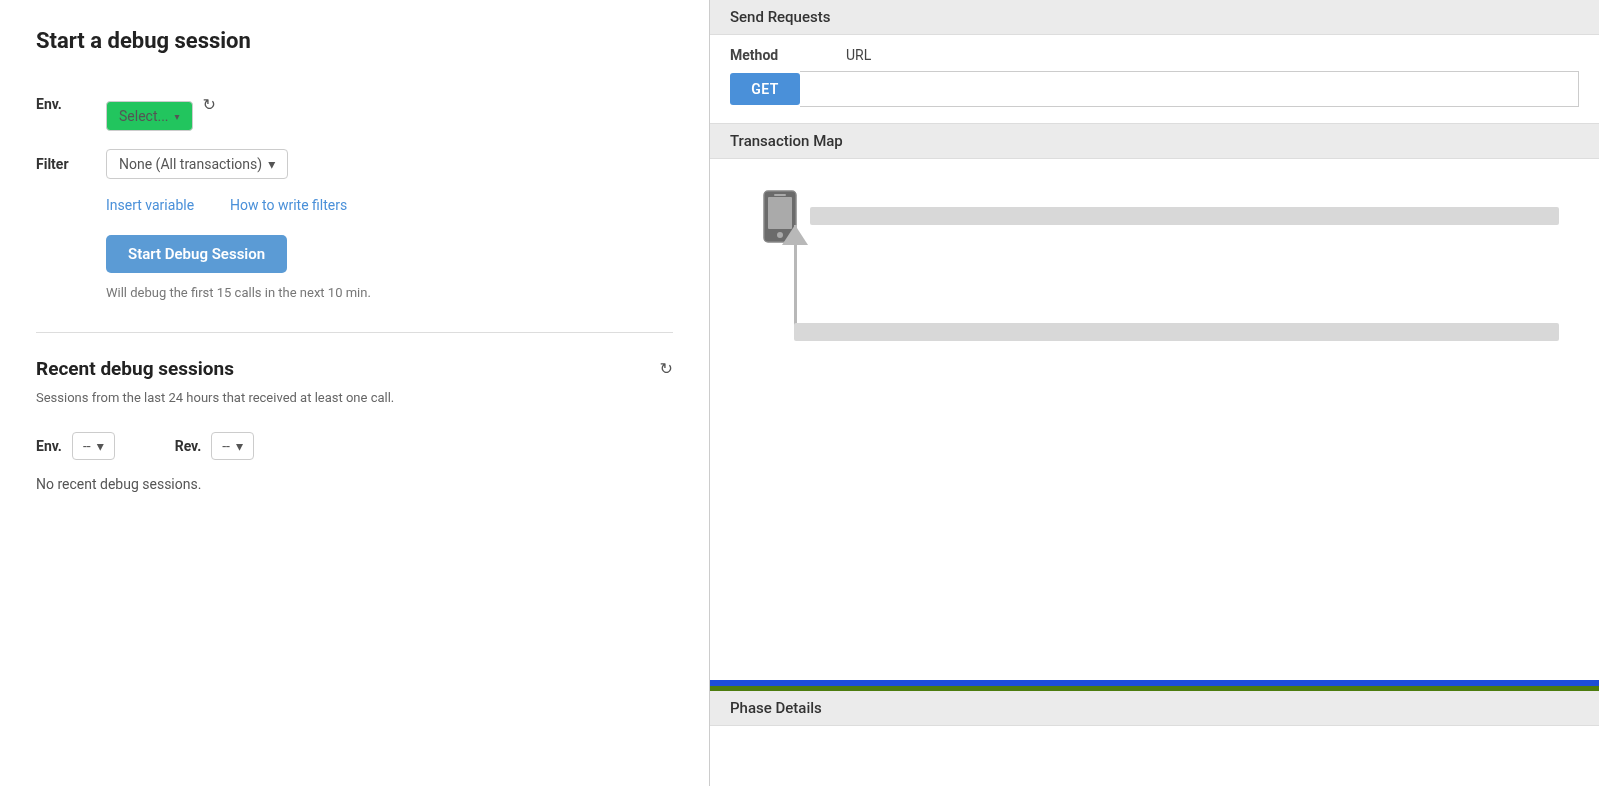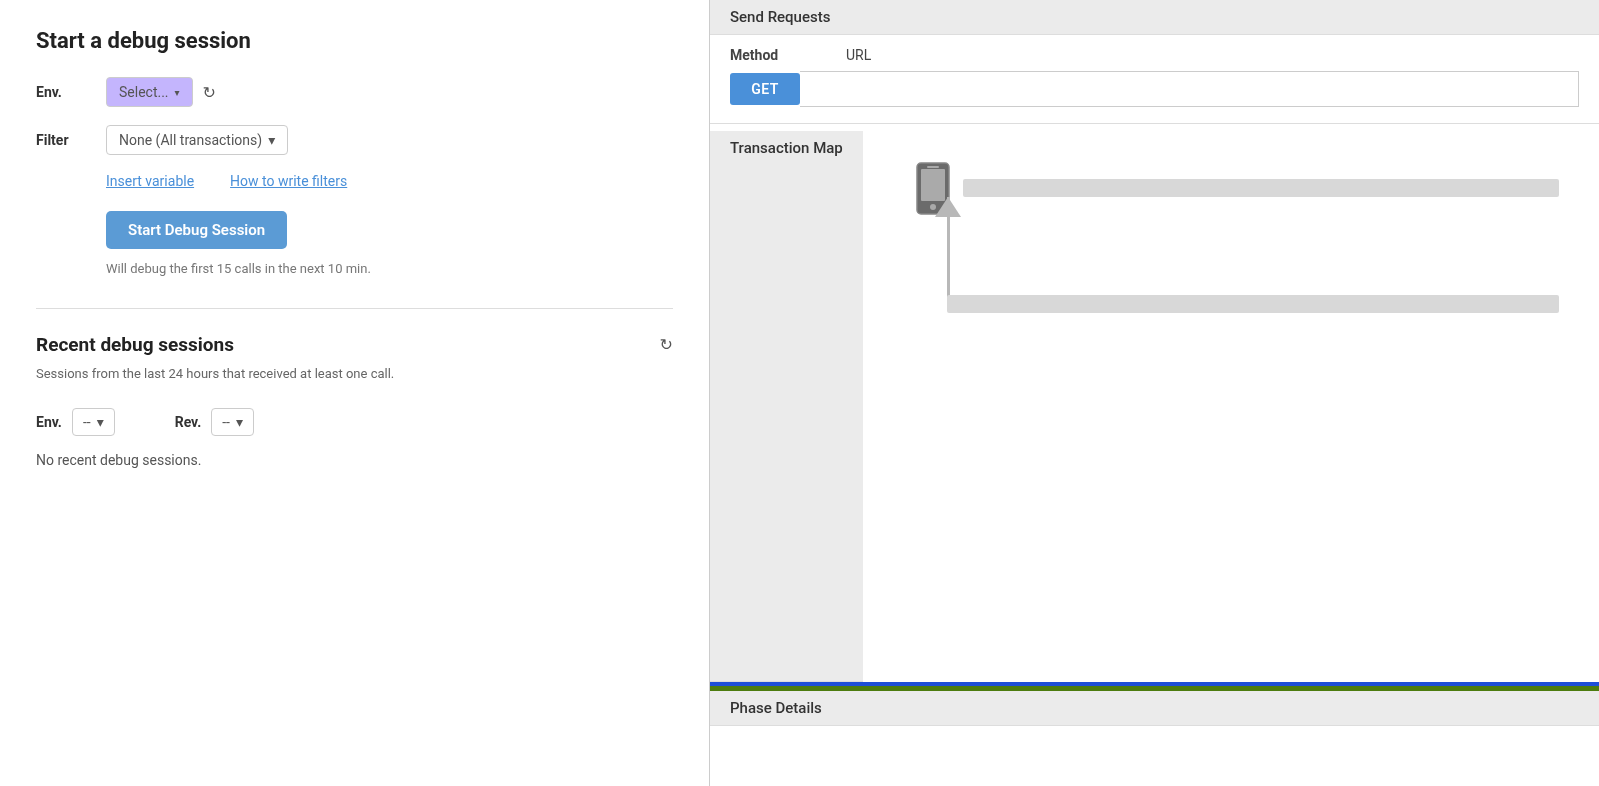--- a/index.html
+++ b/index.html
@@ -51,25 +51,26 @@
       width: 70px;
       color: #333;
     }
 
     .select-dropdown {
       display: flex;
       align-items: center;
       border: 1px solid #ccc;
       border-radius: 4px;
       padding: 6px 12px;
-      background: #c4b5fd;
+      background: #22c55e;
       cursor: pointer;
       font-size: 14px;
       color: #555;
       gap: 6px;
+      margin-top: 24px;
     }
 
     .select-dropdown .chevron {
       font-size: 10px;
       color: #555;
     }
 
     .refresh-icon {
       margin-left: 10px;
       font-size: 16px;
@@ -94,21 +95,20 @@
       display: flex;
       gap: 36px;
       margin-bottom: 22px;
       margin-left: 70px;
     }
 
     .link-text {
       color: #4a90d9;
       cursor: pointer;
       font-size: 14px;
-      text-decoration: underline;
     }
 
     .start-debug-btn {
       background: #5b9bd5;
       color: #fff;
       border: none;
       border-radius: 5px;
       padding: 10px 22px;
       font-size: 15px;
       font-weight: 600;
@@ -260,25 +260,24 @@
       border-left: none;
       padding: 8px 10px;
       font-size: 14px;
       outline: none;
       height: 36px;
       background: #fff;
     }
 
     
     .transaction-map-section {
-      border-bottom: 4px solid #1d4ed8;
+      border-bottom: 6px solid #1d4ed8;
       flex: 1;
       display: flex;
-      flex-direction: row;
-      margin-top: 7px;
+      flex-direction: column;
     }
 
     .transaction-map-inner {
       flex: 1;
       padding: 20px;
       position: relative;
       display: flex;
       align-items: flex-start;
     }
 

